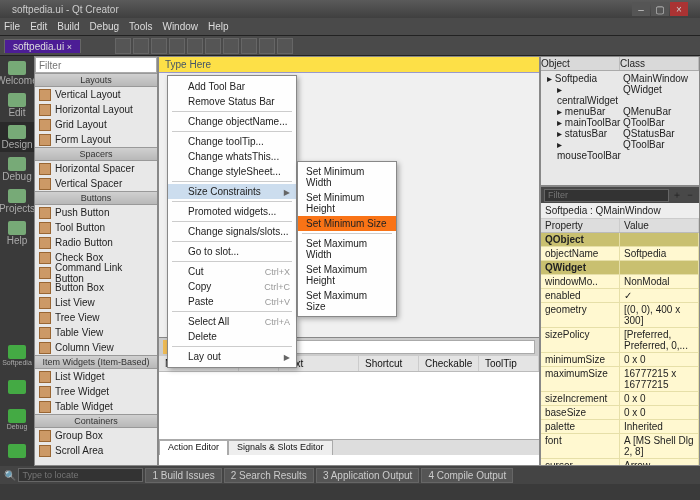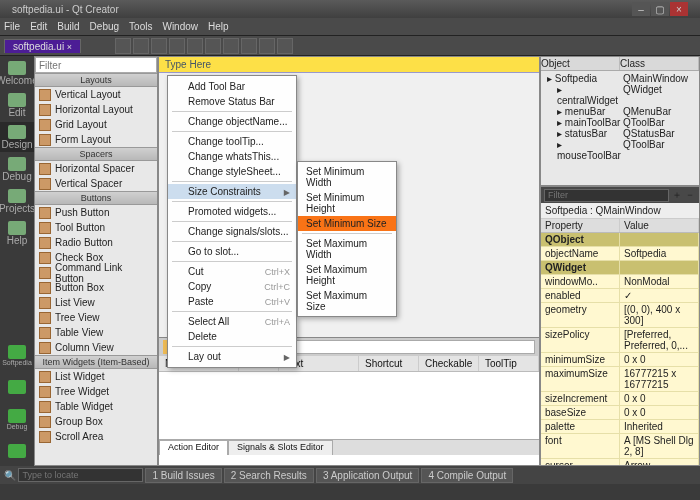--- a/index.html
+++ b/index.html
@@ -222,20 +222,21 @@
           <span>List Widget</span>
         </div>
         <div class="witem">
           <div class="wico"></div>
           <span>Tree Widget</span>
         </div>
         <div class="witem">
           <div class="wico"></div>
           <span>Table Widget</span>
         </div>
+        <div class="section-hdr">Containers</div>
         <div class="witem">
           <div class="wico"></div>
           <span>Group Box</span>
         </div>
         <div class="witem">
           <div class="wico"></div>
           <span>Scroll Area</span>
         </div>
       </div>
   </div>

